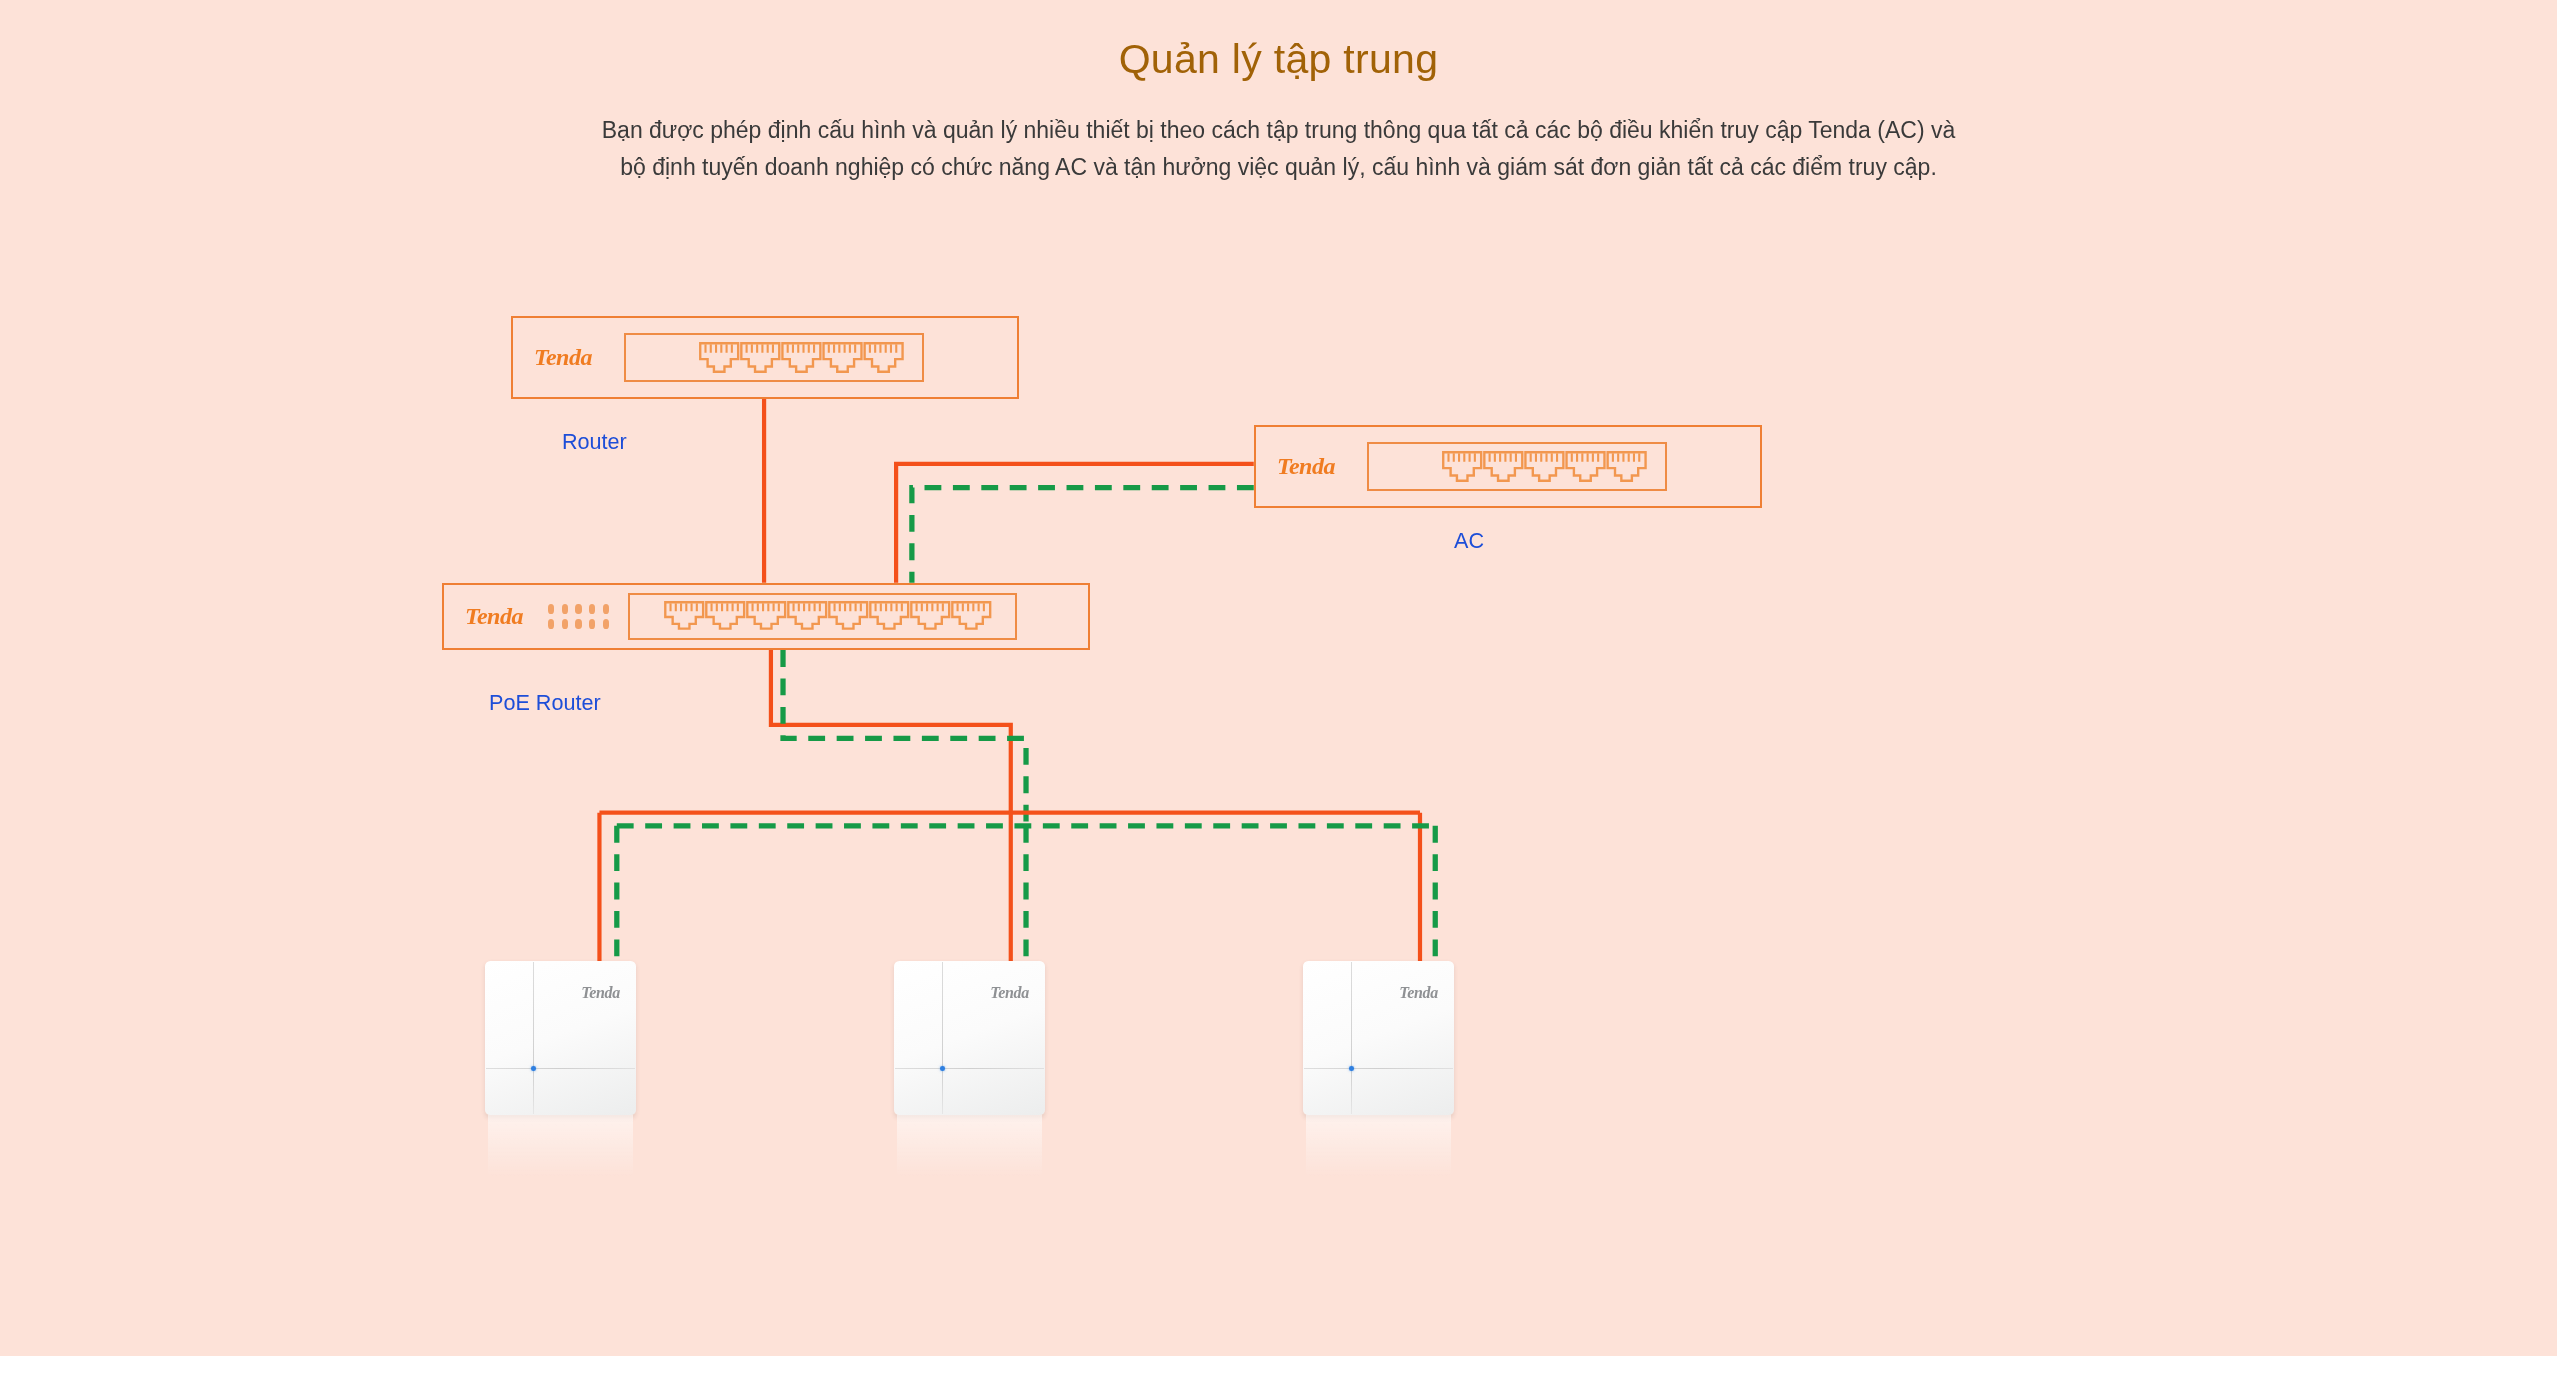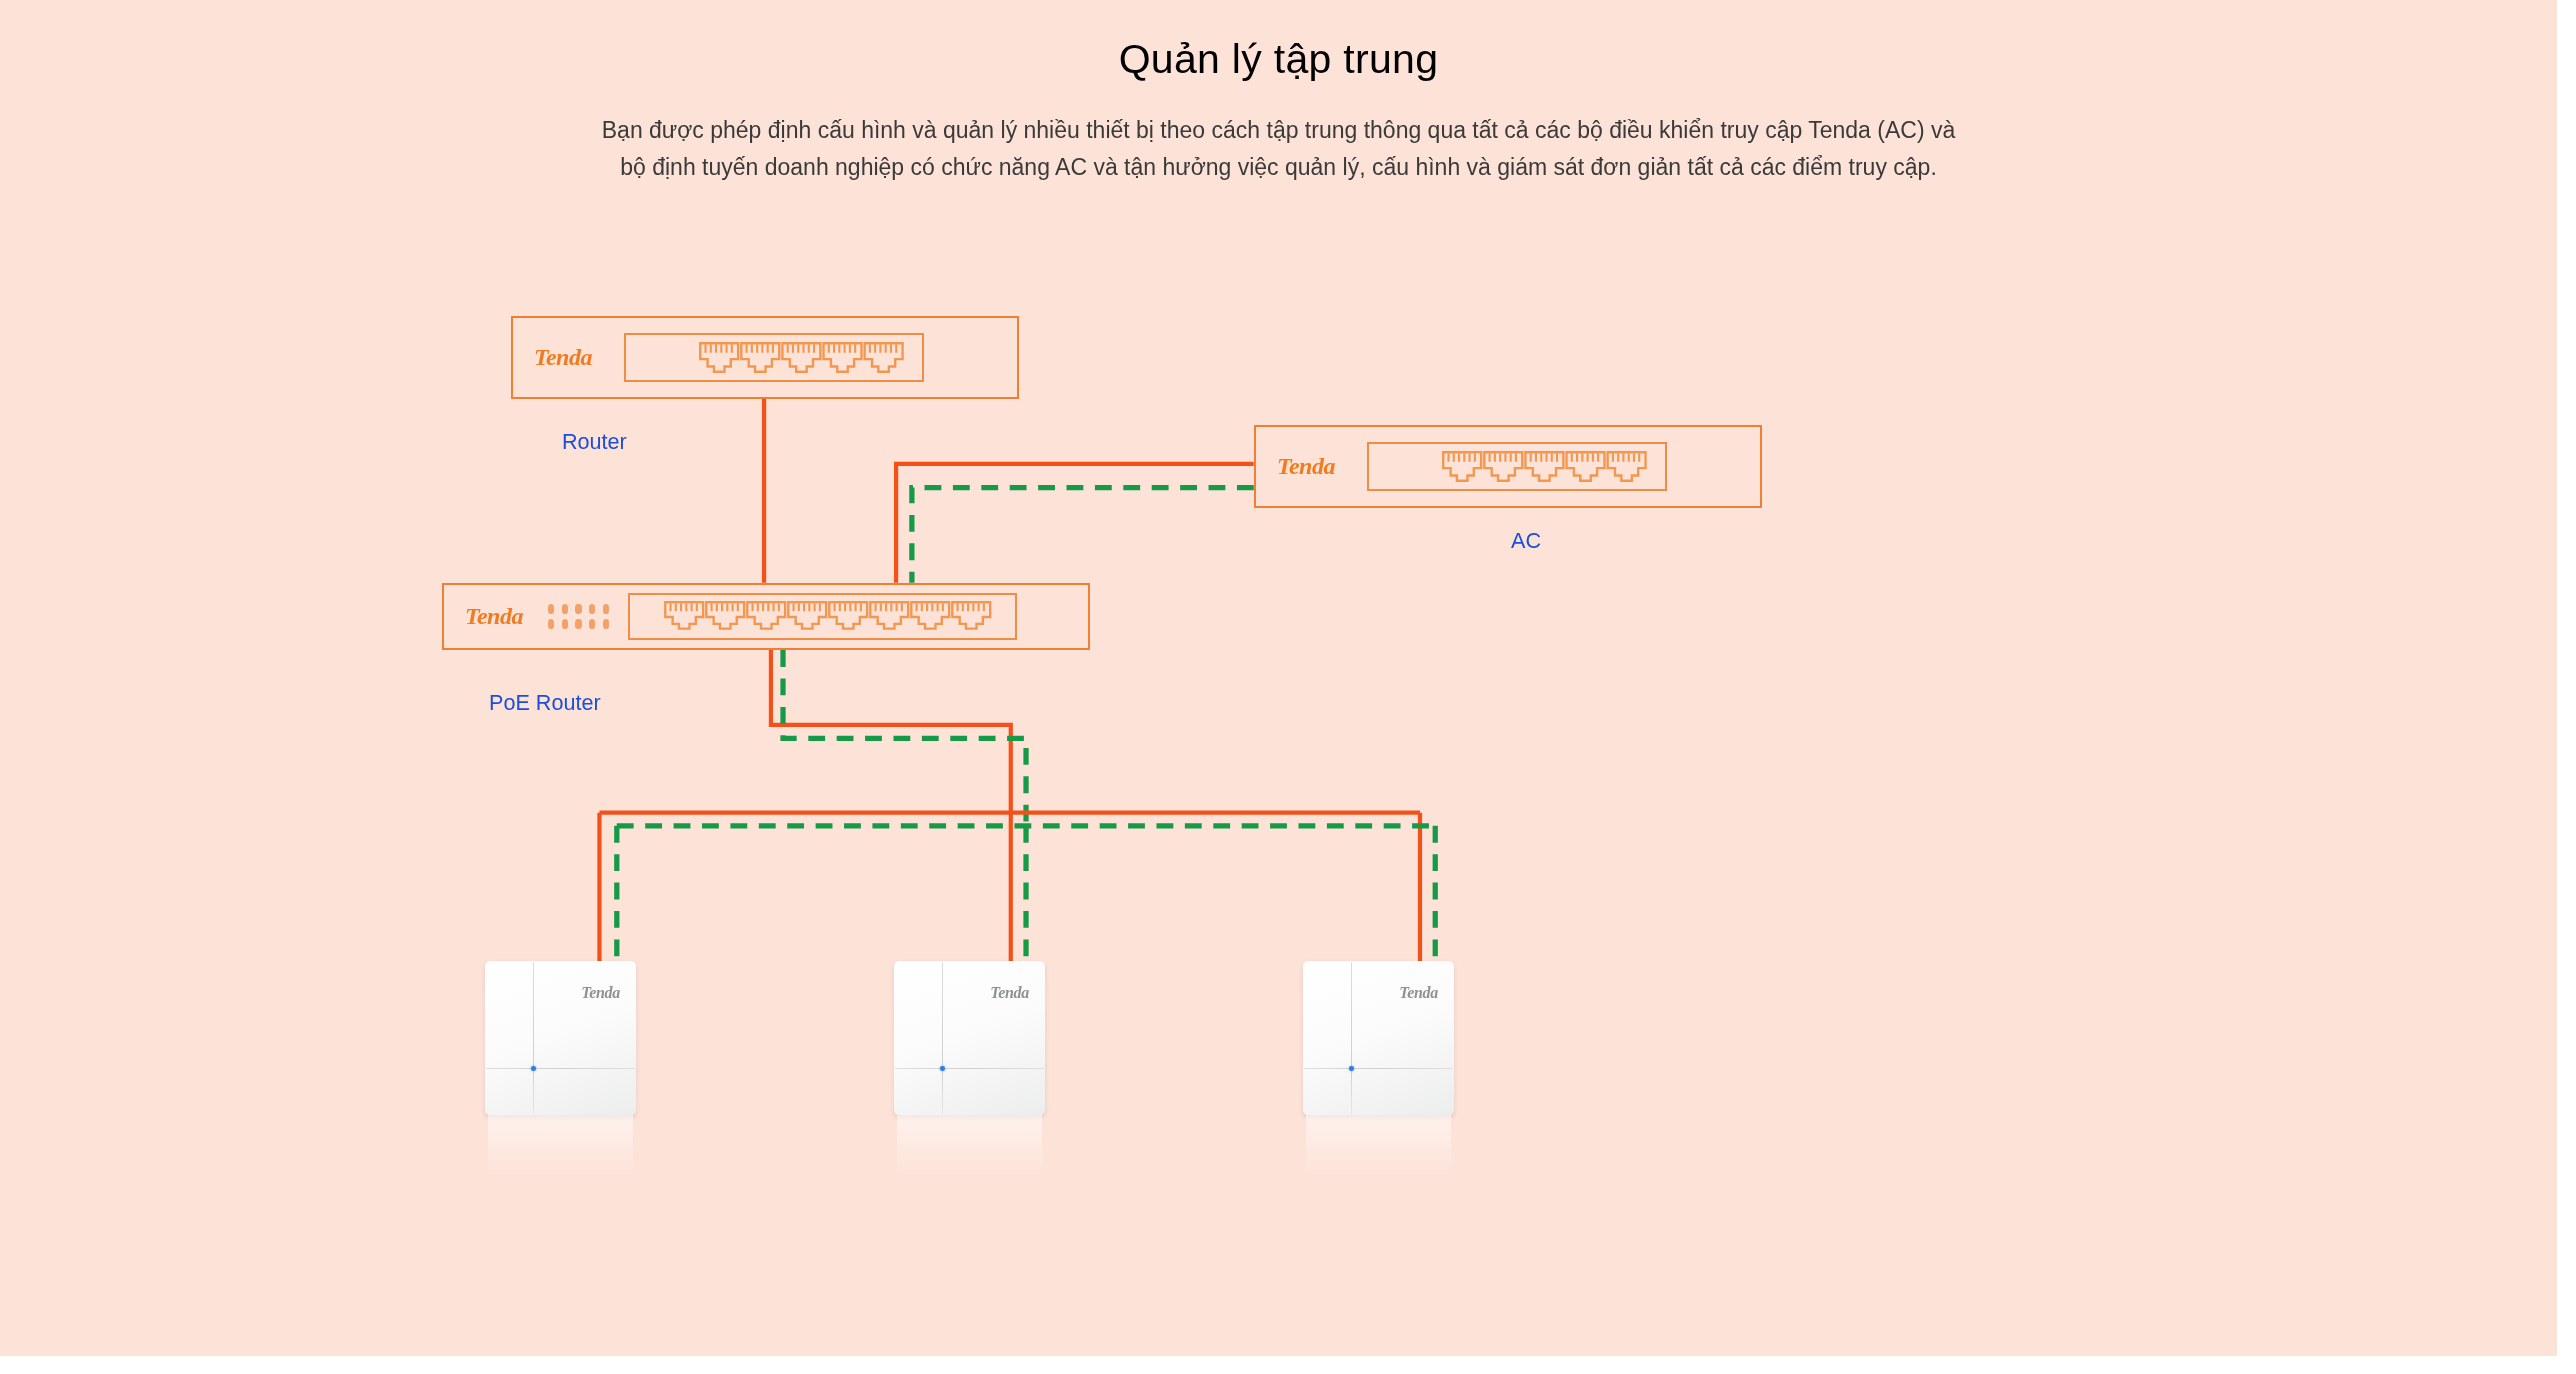--- a/index.html
+++ b/index.html
@@ -27,21 +27,21 @@
     position: absolute;
     left: 0; top: 0;
     width: 2557px;
     text-align: center;
   }
   #page-title {
     margin: 0;
     padding-top: 37px;
     font-size: 41px;
     font-weight: 400;
-    color: #000000;
+    color: #a16207;
     letter-spacing: 0.3px;
     line-height: 1.1;
   }
   #page-subtitle {
     margin: 8px auto;
     padding-top: 22px;
     width: 1368px;
     font-size: 23px;
     font-weight: 400;
     color: #3a3a3a;
@@ -328,21 +328,21 @@
                   <path d="M32 4 v16"></path>
                   <path d="M42 4 v16"></path>
                   <path d="M52 4 v16"></path>
                   <path d="M62 4 v16"></path>
                 </g>
             </g>
           </g>
         </svg>
       </div>
     </div>
-    <div class="device-caption" style="left:1511px; top:528px;">AC</div>
+    <div class="device-caption" style="left:1454px; top:528px;">AC</div>
 
     <div class="device-box" id="device-poe-switch" style="left:442px; top:583px; width:648px; height:67px; padding-left:21px;">
       <span class="tenda-logo" style="font-size:24px;">Tenda</span>
       <div class="led-grid" style="margin-left:25px;">
         <span class="led-dot"></span>
         <span class="led-dot"></span>
         <span class="led-dot"></span>
         <span class="led-dot"></span>
         <span class="led-dot"></span>
         <span class="led-dot"></span>

